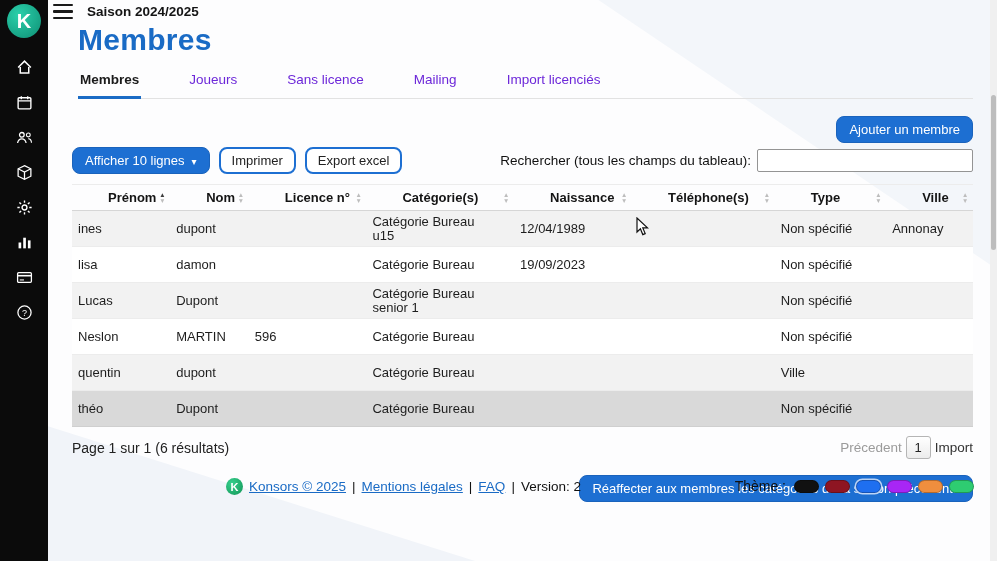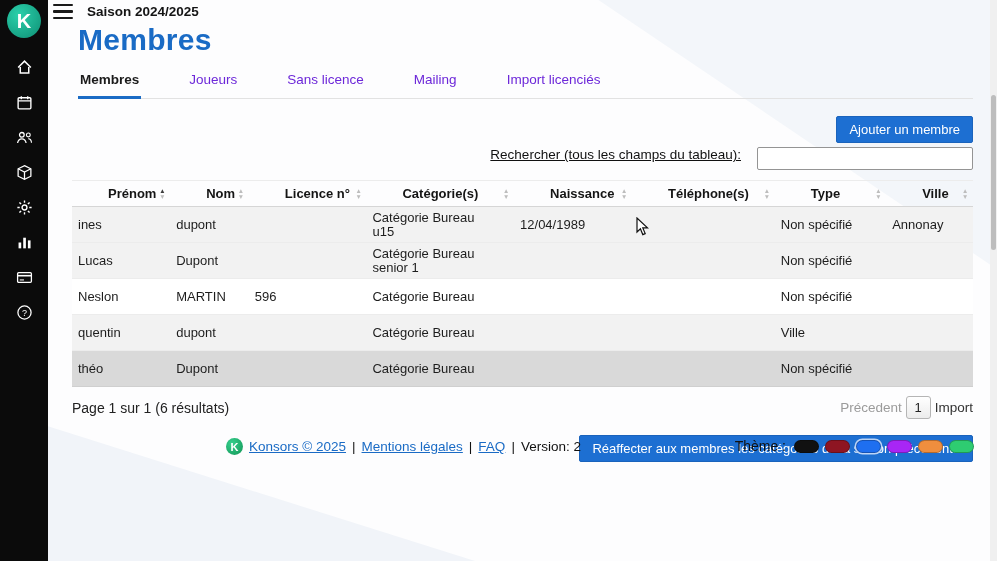--- a/index.html
+++ b/index.html
@@ -27,29 +27,29 @@
 
   h1.page-title { margin:4px 0 0 30px; font-size:30px; font-weight:600; color:#1a6bc5; letter-spacing:.3px; }
 
   .tabs { display:flex; gap:46px; margin:15px 24px 0 30px; border-bottom:1px solid #e2e2e2; font-size:13.5px; }
   .tab { padding:0 2px 9px; color:#6d28d9; cursor:pointer; white-space:nowrap; }
   .tab.active { color:#1b1b1b; font-weight:700; border-bottom:3px solid #1a6bc5; margin-bottom:-1px; }
 
   .content { margin:0 24px; position:relative; }
   .row { display:flex; align-items:center; }
 
-  .btn { font-family:"Liberation Sans", sans-serif; font-size:13px; border-radius:2px; cursor:pointer; }
+  .btn { font-family:"Liberation Sans", sans-serif; font-size:13px; border-radius:8px; cursor:pointer; }
   .btn-blue { background:#1d6fd2; border:1px solid #1a63bc; color:#fff; padding:5px 12px; }
   .btn-outline { background:#fff; border:2px solid #1d6fd2; color:#222; padding:4px 11px; }
 
   .add-row { margin-top:17px; justify-content:flex-end; }
   .toolbar { margin-top:4px; }
   .toolbar .left { display:flex; gap:9px; }
   .caret { font-size:10px; margin-left:7px; }
-  .search { margin-left:auto; display:flex; align-items:flex-start; gap:16px; font-size:13.5px; color:#111;text-decoration:underline; }
+  .search { margin-left:auto; display:flex; align-items:center; gap:6px; font-size:13.5px; color:#111; }
   .search input { width:216px; height:23px; border:1px solid #949494; border-radius:2px; padding:0 6px; font-size:13px; font-family:"Liberation Sans", sans-serif; }
 
   
   table.members { width:100%; margin-top:10px; border-collapse:separate; border-spacing:0; font-size:13px; }
   thead th { text-align:left; font-weight:700; color:#141414; padding:5px 6px; border-top:1px solid #ececec; border-bottom:1px solid #d6d6d6; cursor:pointer; }
   .th-inner { display:flex; align-items:center; justify-content:space-between; gap:4px;padding-left:30px; }
   .sort { display:flex; flex-direction:column; line-height:5.5px; font-size:7.5px; color:#bdbdbd; font-style:normal; }
   .sort b { font-weight:normal; }
   .sort b.on { color:#3c3c3c; }
   tbody td { height:36px; padding:3px 6px; color:#1d1d1d; vertical-align:middle; border-bottom:1px solid #ececec; }
@@ -172,20 +172,25 @@
         <span class="tab">Mailing</span>
         <span class="tab">Import licenciés</span>
       </nav>
 
       <div class="content">
         <div class="row add-row">
           <button class="btn btn-blue">Ajouter un membre</button>
         </div>
 
         <div class="row toolbar">
+          <div class="left">
+            <button class="btn btn-blue"><span>Afficher 10 lignes</span><span class="caret">▾</span></button>
+            <button class="btn btn-outline">Imprimer</button>
+            <button class="btn btn-outline">Export excel</button>
+          </div>
           <div class="search">
             <label>Rechercher (tous les champs du tableau):</label>
             <input type="text" value="" style="">
           </div>
         </div>
 
         <table class="members">
           <colgroup>
             <col style="width:97px">
               <col style="width:78px">
@@ -277,20 +282,30 @@
               <td>ines</td>
               <td>dupont</td>
               <td></td>
               <td class="cat">Catégorie Bureau
 u15</td>
               <td>12/04/1989</td>
               <td></td>
               <td>Non spécifié</td>
               <td>Annonay</td>
             </tr>
+            <tr class="even">
+              <td>lisa</td>
+              <td>damon</td>
+              <td></td>
+              <td class="cat">Catégorie Bureau</td>
+              <td>19/09/2023</td>
+              <td></td>
+              <td>Non spécifié</td>
+              <td></td>
+            </tr>
             <tr class="odd">
               <td>Lucas</td>
               <td>Dupont</td>
               <td></td>
               <td class="cat">Catégorie Bureau
 senior 1</td>
               <td></td>
               <td></td>
               <td>Non spécifié</td>
               <td></td>

